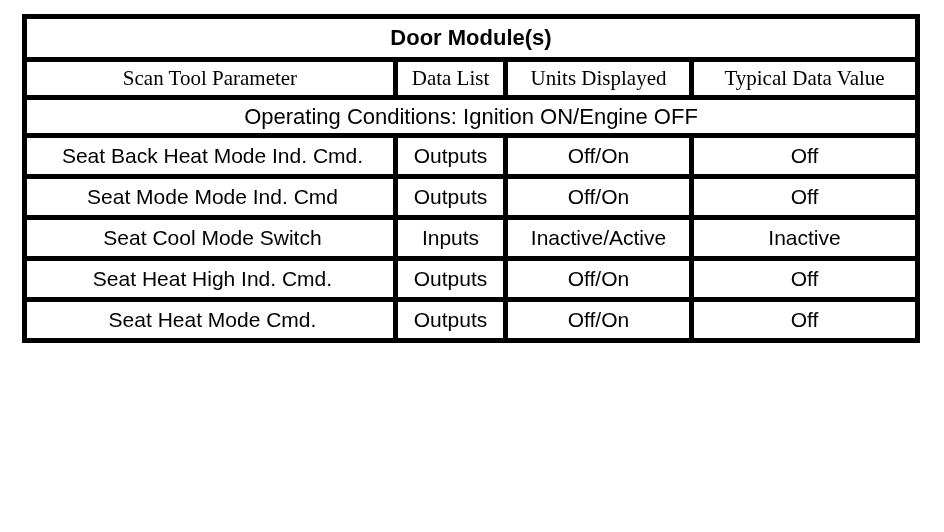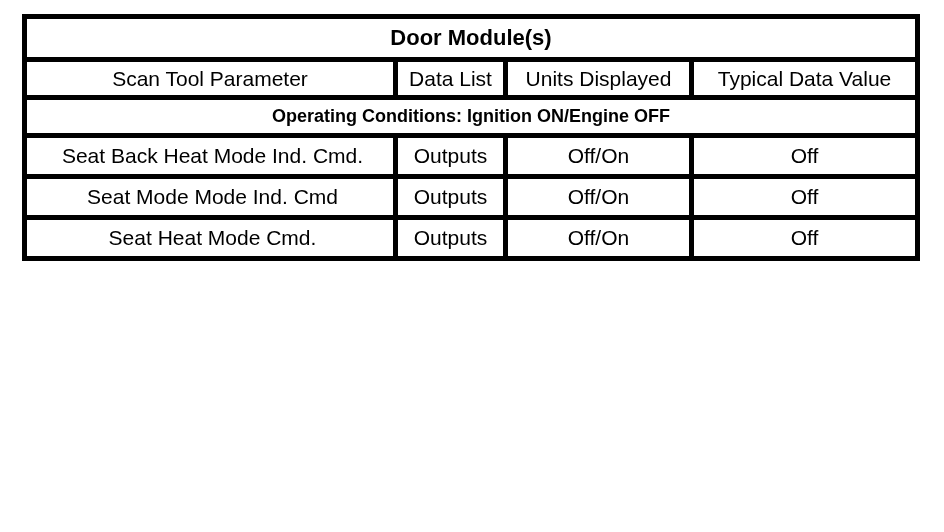--- a/index.html
+++ b/index.html
@@ -24,22 +24,22 @@
     background: #ffffff;
     text-align: center;
     vertical-align: middle;
     font-size: 21px;
     font-weight: normal;
     padding: 0;
     overflow: hidden;
     white-space: nowrap;
   }
   tr.title-row td    { font-weight: bold; font-size: 22px; height: 43px; }
-  tr.header-row td   { height: 38px; }
-  tr.opcond-row td   { font-weight: bold; font-size: 18px; height: 38px; }
+  tr.header-row td   { height: 38px; font-family: Liberation Serif, serif; }
+  tr.opcond-row td   { font-weight: normal; font-size: 22px; height: 38px; }
   tr.data-row td     { height: 41px; }
   td.param-cell      { text-align: center; padding-left: 5px; }
 </style>
 </head>
 <body>
 
 <div class="page">
   <table class="param-table">
     <colgroup>
       <col style="width:371px">
@@ -66,20 +66,32 @@
         <td>Off/On</td>
         <td>Off</td>
       </tr>
       <tr class="data-row">
         <td class="param-cell">Seat Mode Mode Ind. Cmd</td>
         <td>Outputs</td>
         <td>Off/On</td>
         <td>Off</td>
       </tr>
       <tr class="data-row">
+        <td class="param-cell">Seat Cool Mode Switch</td>
+        <td>Inputs</td>
+        <td>Inactive/Active</td>
+        <td>Inactive</td>
+      </tr>
+      <tr class="data-row">
+        <td class="param-cell">Seat Heat High Ind. Cmd.</td>
+        <td>Outputs</td>
+        <td>Off/On</td>
+        <td>Off</td>
+      </tr>
+      <tr class="data-row">
         <td class="param-cell">Seat Heat Mode Cmd.</td>
         <td>Outputs</td>
         <td>Off/On</td>
         <td>Off</td>
       </tr>
     </tbody>
   </table>
 </div>
 
 </body></html>

